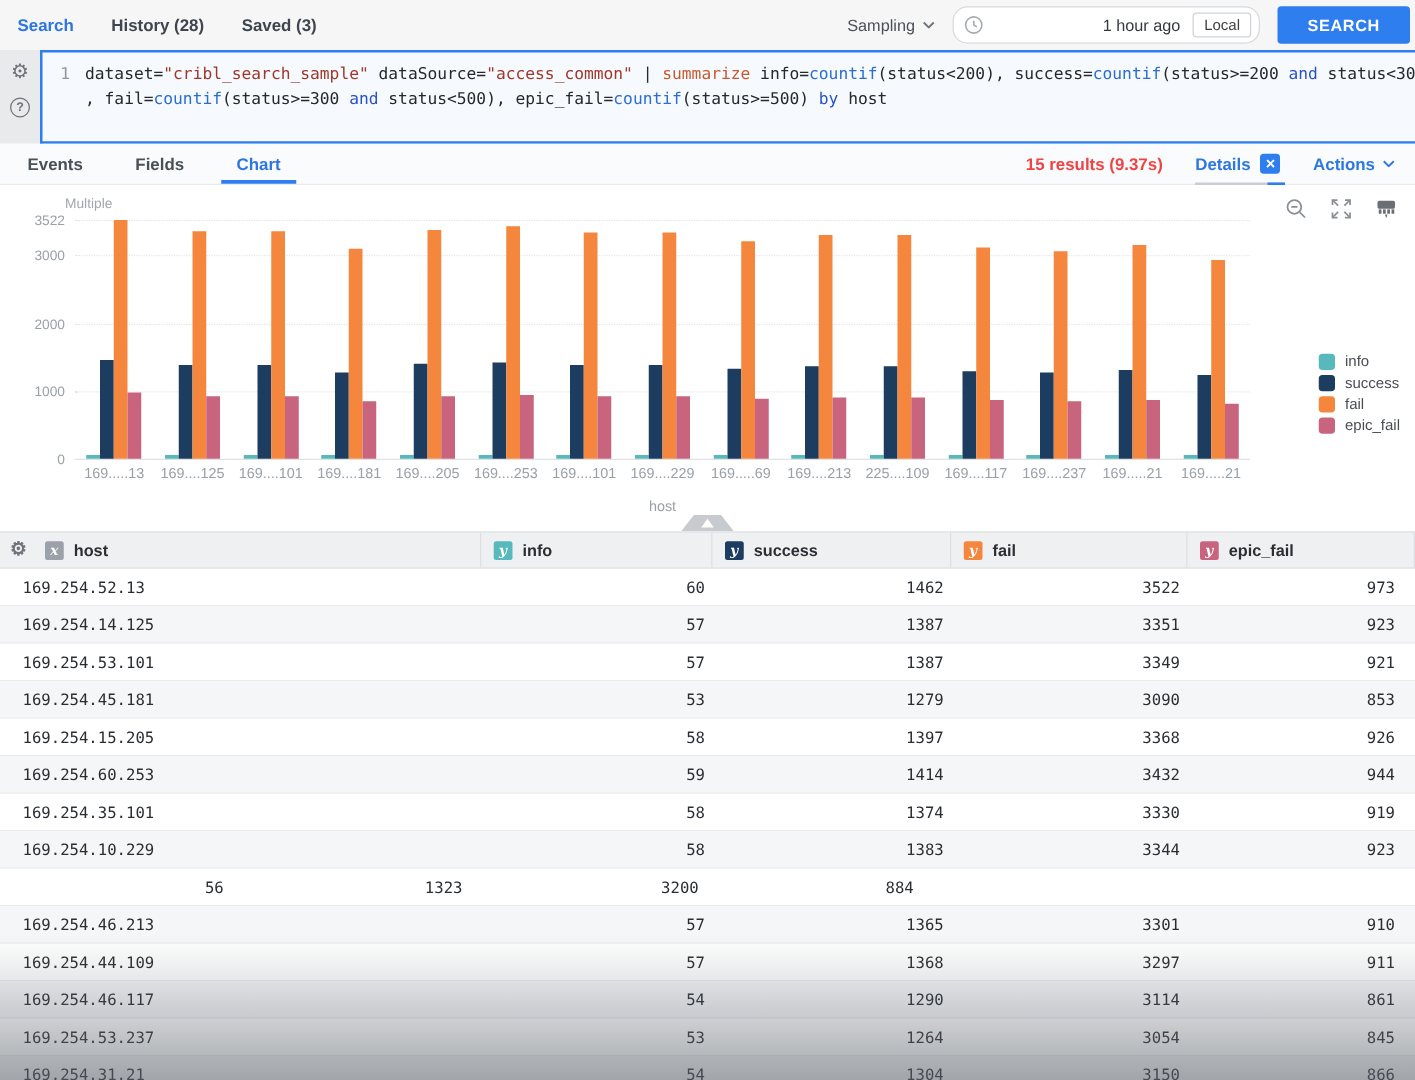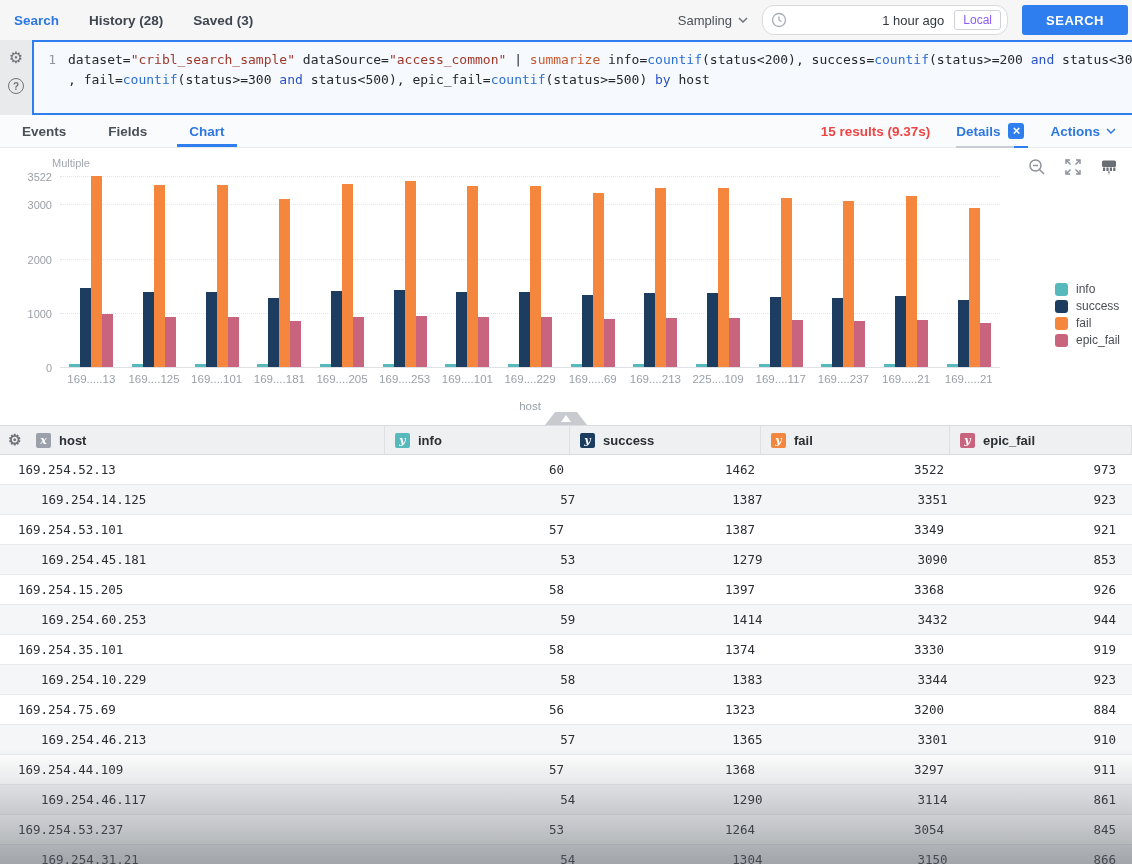--- a/index.html
+++ b/index.html
@@ -11,21 +11,21 @@
   .topbar { position:absolute; left:0; top:0; width:1132px; height:40px;
     background:#f6f6f7; display:flex; align-items:center; padding:0 4px 0 14px; }
   .topbar-tabs { display:flex; gap:30px; align-items:center; }
   .top-tab { font-size:13.5px; color:#3f4650; font-weight:600; cursor:pointer; }
   .top-tab.active { color:#2e77e0; }
   .topbar-right { margin-left:auto; display:flex; align-items:center; gap:14px; }
   .sampling { display:flex; align-items:center; gap:6px; font-size:13px; color:#4a5058; cursor:pointer; }
   .timebox { width:246px; height:30px; background:#fff; border:1px solid #d8dade; border-radius:12px;
     display:flex; align-items:center; padding:0 6px 0 8px; }
   .timebox .trange { margin-left:auto; font-size:13px; color:#33383f; }
-  .local-badge { margin-left:10px; font-size:12px; color:#8b5cf6; border:1px solid #cfd3d8;
+  .local-badge { margin-left:10px; font-size:12px; color:#404040; border:1px solid #cfd3d8;
     border-radius:3px; padding:2px 8px; background:#fff; }
   .search-btn { width:106px; height:30px; background:#2e7ef0; color:#fff; border:none; border-radius:3px;
     font-size:13px; font-weight:700; letter-spacing:.5px; cursor:pointer; font-family:"Liberation Sans",sans-serif; }
 
   
   .editor-row { position:absolute; left:0; top:40px; width:1132px; height:75px; display:flex; }
   .gutter { width:32px; background:#e9eaeb; display:flex; flex-direction:column; align-items:center;
     padding-top:10px; gap:12px; }
   .gear-glyph { font-size:16px; color:#6f747b; line-height:1; cursor:pointer; }
   .help-icon { width:16px; height:16px; border:1.5px solid #6f747b; border-radius:50%;
@@ -82,21 +82,21 @@
   .table-section { position:absolute; left:0; top:425px; width:1132px; height:439px; overflow:hidden; }
   .thead { display:flex; height:30px; background:#eef0f2; border-top:1px solid #d9dbde;
     border-bottom:1px solid #d9dbde; align-items:center; }
   .th { display:flex; align-items:center; gap:8px; font-size:13px; font-weight:700; color:#2b2f33;
     height:100%; border-right:1px solid #dde0e3; padding-left:10px; }
   .th:first-child { padding-left:36px; position:relative; }
   .th .thead-gear { position:absolute; left:8px; top:6px; font-size:15px; color:#6f747b; cursor:pointer; }
   .badge { width:15px; height:15px; border-radius:2px; color:#fff; font-size:11px;
     font-family:"DejaVu Serif", serif; font-style:italic; display:flex; align-items:center; justify-content:center; }
   .trow { display:flex; height:30px; align-items:center; border-bottom:1px solid #e8eaed; background:#fff; cursor:pointer; }
-  .trow.alt { background:#f5f6f8;padding-left:23px; }
+  .trow.alt { background:#f5f6f8; }
   .td { font-family:"DejaVu Sans Mono", monospace; font-size:12.5px; color:#2a2e33; height:100%;
     display:flex; align-items:center; }
   .td.host { padding-left:18px; }
   .td.num { justify-content:flex-end; padding-right:6px; }
   .td.num.last { padding-right:16px; }
   .fade { position:absolute; left:0; right:0; bottom:0; height:116px; pointer-events:none;
     background:linear-gradient(180deg, rgba(93,99,107,0) 0%, rgba(93,99,107,0.14) 30%, rgba(93,99,107,0.38) 70%, rgba(93,99,107,0.55) 100%); }
 </style>
 </head>
 <body>
@@ -418,21 +418,20 @@
           <div class="td num last" style="width: 182px;">919</div>
         </div>
         <div class="trow alt">
           <div class="td host" style="width: 385px;">169.254.10.229</div>
           <div class="td num" style="width: 185px;">58</div>
           <div class="td num" style="width: 191px;">1383</div>
           <div class="td num" style="width: 189px;">3344</div>
           <div class="td num last" style="width: 182px;">923</div>
         </div>
         <div class="trow">
-          <div class="td host" style="width: 385px;">169.254.75.69</div>
           <div class="td num" style="width: 185px;">56</div>
           <div class="td num" style="width: 191px;">1323</div>
           <div class="td num" style="width: 189px;">3200</div>
           <div class="td num last" style="width: 182px;">884</div>
         </div>
         <div class="trow alt">
           <div class="td host" style="width: 385px;">169.254.46.213</div>
           <div class="td num" style="width: 185px;">57</div>
           <div class="td num" style="width: 191px;">1365</div>
           <div class="td num" style="width: 189px;">3301</div>

